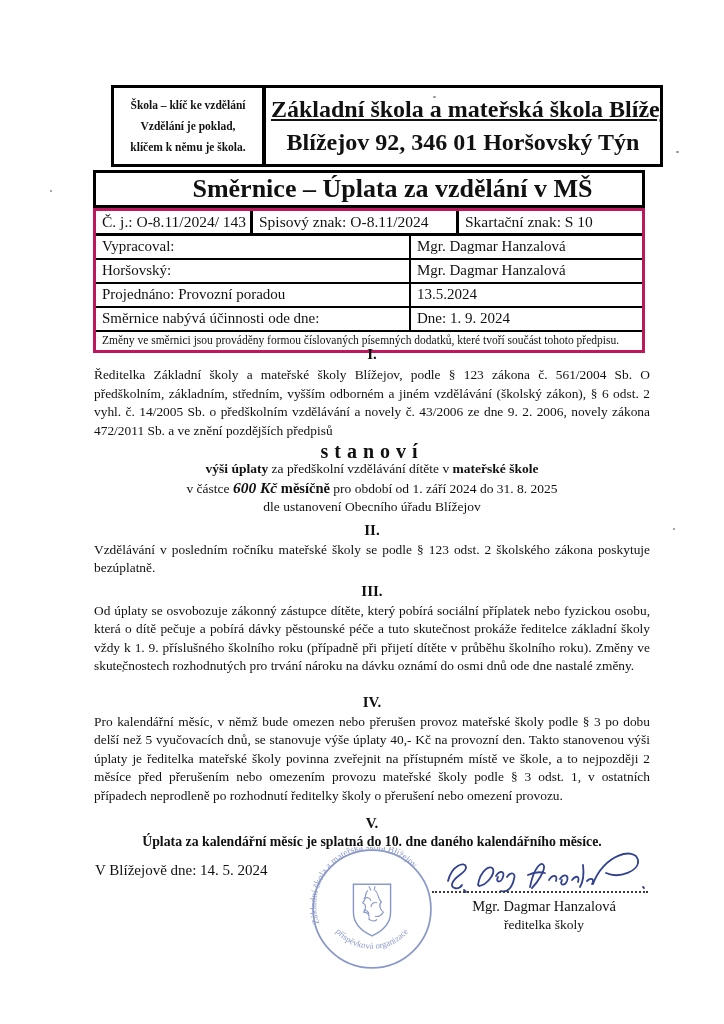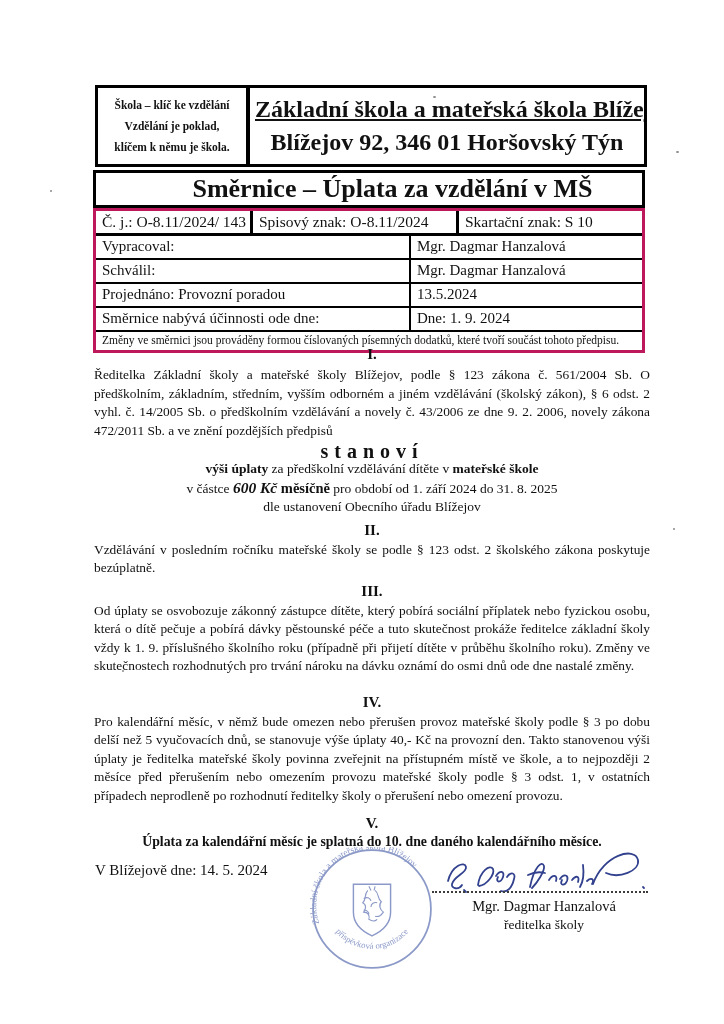--- a/index.html
+++ b/index.html
@@ -3,21 +3,21 @@
 <meta charset="utf-8">
 <style>
   html,body{margin:0;padding:0;background:#e8e8e8;}
   .page{
     position:relative; width:724px; height:1024px; margin:0 auto;
     background:#ffffff; overflow:hidden;
     font-family:"Liberation Serif", serif; color:#111;
   }
   
   .letterhead{
-    position:absolute; left:95px; top:85px; width:552px; height:82px;
+    position:absolute; left:111px; top:85px; width:552px; height:82px;
     border:3px solid #000; box-sizing:border-box; display:flex;
   }
   .motto-box{
     width:152px; border-right:4px solid #000; box-sizing:border-box;
     display:flex; flex-direction:column; justify-content:center;
     text-align:center; font-weight:bold; font-size:11.5px; line-height:21px;
   }
   .school-id{flex:1; overflow:hidden; display:flex; flex-direction:column; justify-content:center;}
   .school-name{
     font-weight:bold; font-size:24px; line-height:32px; white-space:nowrap;
@@ -92,21 +92,21 @@
     <div class="meta-row r1">
       <div class="meta-cell c1">Č. j.: O-8.11/2024/ 143</div>
       <div class="meta-cell c2">Spisový znak: O-8.11/2024</div>
       <div class="meta-cell c3">Skartační znak:  S 10</div>
     </div>
     <div class="meta-row">
       <div class="meta-cell lab">Vypracoval:</div>
       <div class="meta-cell val">Mgr. Dagmar Hanzalová</div>
     </div>
     <div class="meta-row">
-      <div class="meta-cell lab">Schválil:</div>
+      <div class="meta-cell lab">Horšovský:</div>
       <div class="meta-cell val">Mgr. Dagmar Hanzalová</div>
     </div>
     <div class="meta-row">
       <div class="meta-cell lab">Projednáno: Provozní poradou</div>
       <div class="meta-cell val">13.5.2024</div>
     </div>
     <div class="meta-row">
       <div class="meta-cell lab">Směrnice  nabývá účinnosti ode dne:</div>
       <div class="meta-cell val">Dne: 1. 9. 2024</div>
     </div>

